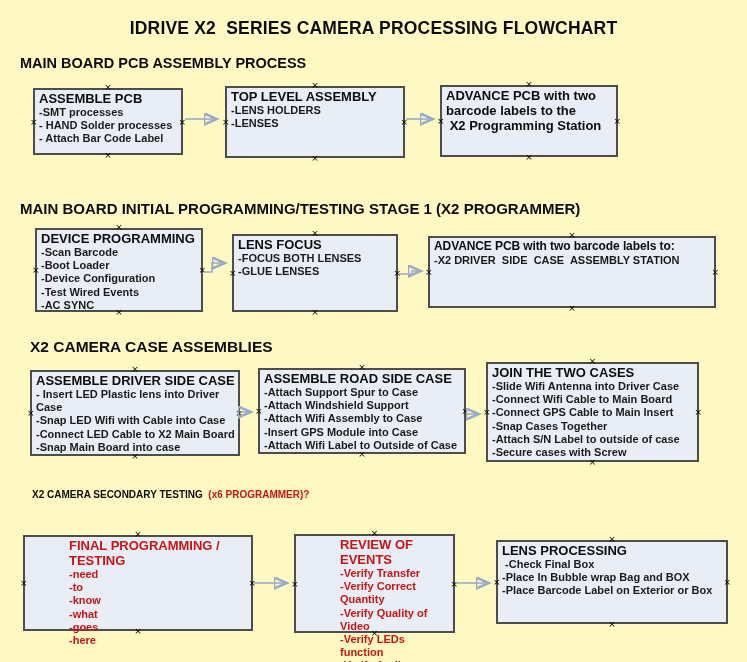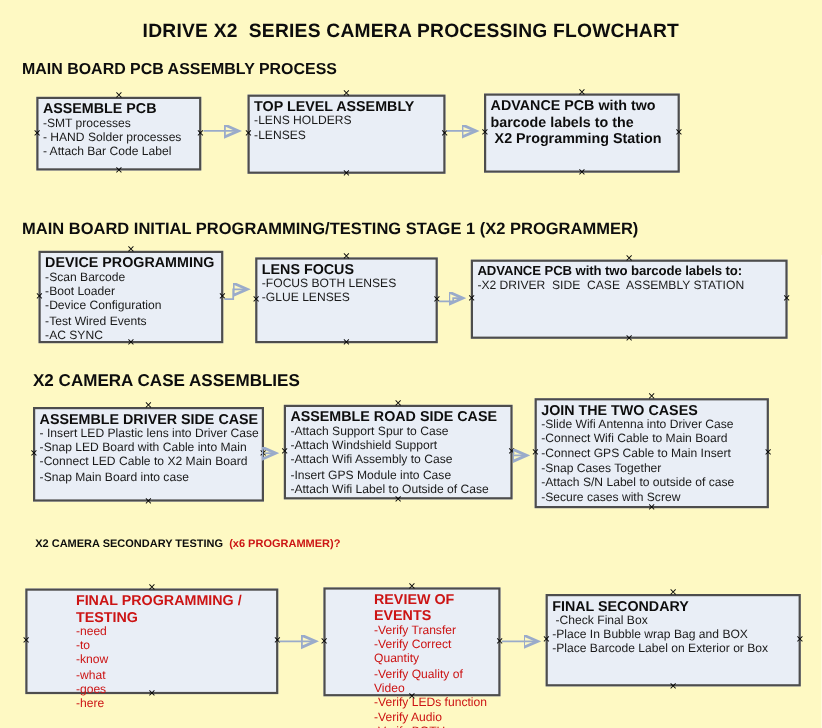--- a/index.html
+++ b/index.html
@@ -27,21 +27,21 @@
   .sh4{left:32px;top:489px;font-size:10px;}
   .sec-heading .redpart{color:var(--red);}
   .fbox{
     position:absolute;background:var(--box-fill);border:2px solid var(--box-border);
     box-sizing:border-box;padding:1px 2px 0 4px;overflow:visible;
   }
   .btitle{
     font-weight:bold;font-size:13px;line-height:15px;white-space:pre-wrap;color:#0d0d0d;
   }
   .btitle.small{font-size:12px;letter-spacing:-.1px;}
-  .bline{font-size:11px;line-height:13.2px;white-space:pre-wrap;color:#1a1a1a;}
+  .bline{font-size:11px;line-height:13.2px;white-space:pre-wrap;color:#1a1a1a;font-weight:bold;}
   .fbox.red .btitle,.fbox.red .bline{color:var(--red);padding-left:40px;}
   .handle{
     position:absolute;font-size:9px;line-height:9px;color:#000;font-weight:normal;
     font-family:"DejaVu Sans",sans-serif;pointer-events:auto;
   }
   .h-top{top:-7px;left:50%;transform:translateX(-50%);}
   .h-bottom{bottom:-7px;left:50%;transform:translateX(-50%);}
   .h-left{left:-5px;top:50%;transform:translateY(-50%);}
   .h-right{right:-5px;top:50%;transform:translateY(-50%);}
   svg.connectors{position:absolute;left:0;top:0;pointer-events:none;}
@@ -113,21 +113,21 @@
     <div class="bline">-X2 DRIVER  SIDE  CASE  ASSEMBLY STATION</div>
   <span class="handle h-top">×</span>
       <span class="handle h-bottom">×</span>
       <span class="handle h-left">×</span>
       <span class="handle h-right">×</span>
     </div>
 
   <div class="fbox" style="left:30px;top:370px;width:210px;height:86px">
     <div class="btitle">ASSEMBLE DRIVER SIDE CASE</div>
     <div class="bline">- Insert LED Plastic lens into Driver Case</div>
-    <div class="bline">-Snap LED Board with Cable into Main</div>
+    <div class="bline">-Snap LED Wifi with Cable into Case</div>
     <div class="bline">-Connect LED Cable to X2 Main Board</div>
     <div class="bline">-Snap Main Board into case</div>
   <span class="handle h-top">×</span>
       <span class="handle h-bottom">×</span>
       <span class="handle h-left">×</span>
       <span class="handle h-right">×</span>
     </div>
   <div class="fbox" style="left:258px;top:368px;width:208px;height:86px">
     <div class="btitle">ASSEMBLE ROAD SIDE CASE</div>
     <div class="bline">-Attach Support Spur to Case</div>
@@ -175,21 +175,21 @@
     <div class="bline">-Verify LEDs function</div>
     <div class="bline">-Verify Audio</div>
     <div class="bline">-Verify BOTH Accelerometers</div>
     <div class="bline">-Test of accessory ports?</div>
   <span class="handle h-top">×</span>
       <span class="handle h-bottom">×</span>
       <span class="handle h-left">×</span>
       <span class="handle h-right">×</span>
     </div>
   <div class="fbox" style="left:496px;top:540px;width:232px;height:84px">
-    <div class="btitle">FINAL SECONDARY</div>
+    <div class="btitle">LENS PROCESSING</div>
     <div class="bline"> -Check Final Box</div>
     <div class="bline">-Place In Bubble wrap Bag and BOX</div>
     <div class="bline">-Place Barcode Label on Exterior or Box</div>
   <span class="handle h-top">×</span>
       <span class="handle h-bottom">×</span>
       <span class="handle h-left">×</span>
       <span class="handle h-right">×</span>
     </div>
 
   <svg class="connectors" width="747" height="662" viewBox="0 0 747 662">

